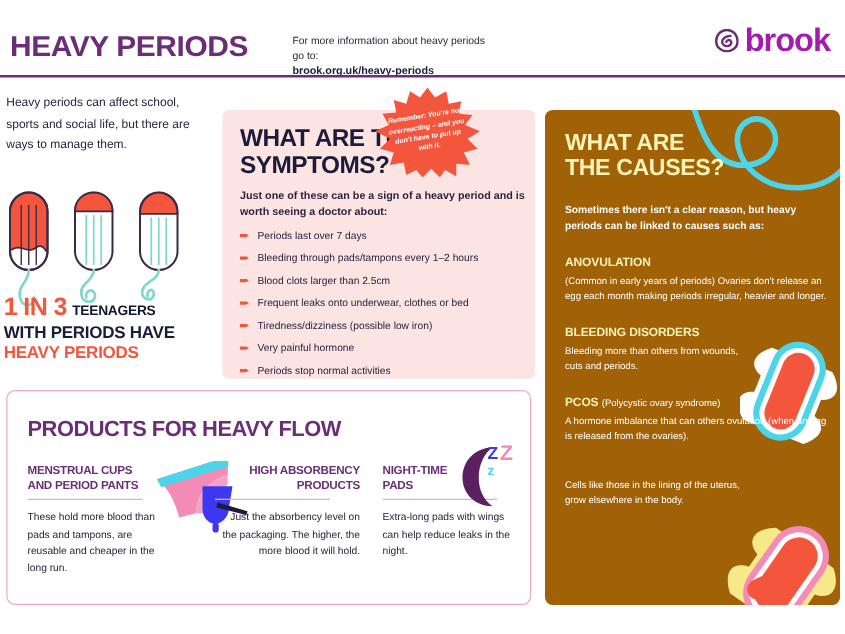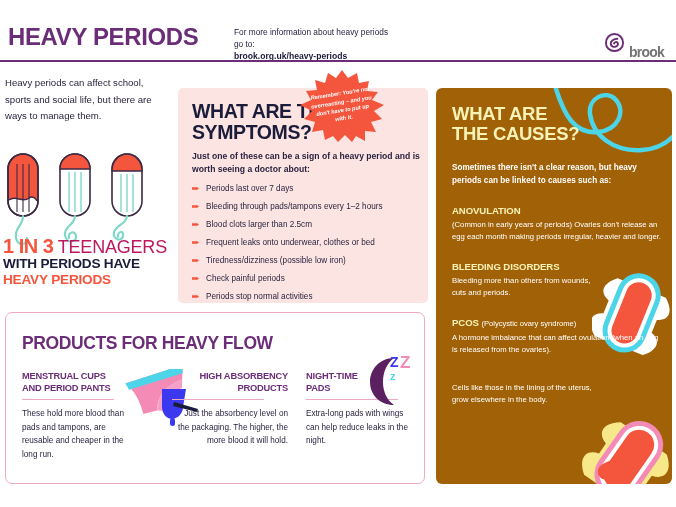--- a/index.html
+++ b/index.html
@@ -17,35 +17,35 @@
     position: absolute; left: 8px; top: 24px;
     font-size: 23px; font-weight: 800; letter-spacing: -0.3px;
     color: #6b2d78; font-family: "Liberation Sans", sans-serif;
     transform: scaleX(1.04); transform-origin: left center;
   }
   .hdr-info { position: absolute; left: 196px; top: 26px; width: 200px; padding-left: 38px; }
   .hdr-info-l1 { font-size: 8.3px; color: #2b2340; line-height: 12px; }
   .hdr-info-l2 { font-size: 8.6px; color: #1b1b3a; font-weight: 700; line-height: 13px; }
   .logo { position: absolute; right: 12px; top: 23px; display: flex; align-items: center; gap: 5px; }
   .logo-mark { width: 19px; height: 19px; }
-  .logo-word { font-size: 14px; font-weight: 700; color: #737373; letter-spacing: -0.8px; line-height: 19px; margin-top: 20px; }
+  .logo-word { font-size: 26px; font-weight: 700; color: #a21caf; letter-spacing: -0.8px; line-height: 19px; }
   .hdr-rule { position: absolute; left: 0; top: 60px; width: 676px; height: 1.6px; background: #6b2d78; }
 
   
   .left-intro {
     position: absolute; left: 5px; top: 75px; width: 160px;
     font-size: 9.6px; line-height: 16.5px; color: #2b2340;
   }
   .tampons { position: absolute; left: 4px; top: 152px; width: 170px; height: 100px; }
   .stat { position: absolute; left: 3px; top: 238px; width: 190px; }
   .stat-l1 { font-size: 16.5px; font-weight: 800; line-height: 17px; letter-spacing: -0.2px; }
   .stat-l2 { font-size: 13.6px; font-weight: 800; color: #1b1b3a; line-height: 15.5px; letter-spacing: -0.2px; }
   .stat-l3 { font-size: 13.6px; font-weight: 800; color: #f4553d; line-height: 15.5px; letter-spacing: -0.2px; }
   .big-num { font-size: 20px; font-weight: 800; color: #f4553d; letter-spacing: -0.5px; }
-  .stat-sm { font-size: 18px; font-weight: 400; color: #be185d; letter-spacing: -0.2px; }
+  .stat-sm { font-size: 11px; font-weight: 700; color: #0f172a; letter-spacing: -0.2px; }
 
   
   .symptoms {
     position: absolute; left: 178px; top: 88px; width: 250px; height: 215px;
     background: #fbe4e1; border-radius: 5px;
   }
   .sym-title {
     position: absolute; left: 14px; top: 13px; width: 150px;
     font-size: 19.5px; font-weight: 800; line-height: 21px;
     color: #1b1b3a; letter-spacing: -0.4px;
@@ -226,21 +226,21 @@
             </svg>
         </span>
         <span class="sym-text">Tiredness/dizziness (possible low iron)</span>
       </div>
       <div class="sym-item">
         <span class="sym-arrow">
           <svg viewBox="0 0 10 8" width="7" height="6">
               <path d="M0 1.4 L7 1.4 L5.4 0 L10 3.2 L5.4 6.4 L7 5 L0 5 Z" fill="#f4553d"></path>
             </svg>
         </span>
-        <span class="sym-text">Check painful periods</span>
+        <span class="sym-text">Very painful hormone</span>
       </div>
       <div class="sym-item">
         <span class="sym-arrow">
           <svg viewBox="0 0 10 8" width="7" height="6">
               <path d="M0 1.4 L7 1.4 L5.4 0 L10 3.2 L5.4 6.4 L7 5 L0 5 Z" fill="#f4553d"></path>
             </svg>
         </span>
         <span class="sym-text">Periods stop normal activities</span>
       </div>
     </div>
@@ -296,21 +296,21 @@
         <span>BLEEDING DISORDERS</span>
       </div>
       <div class="cause-p">Bleeding more than others from wounds, cuts and periods.</div>
     </div>
 
     <div class="cause-block" style="top:228px;">
       <div class="cause-h">
         <span>PCOS</span>
         <span class="sub">(Polycystic ovary syndrome)</span>
       </div>
-      <div class="cause-p">A hormone imbalance that can affect ovulation (when an egg is released from the ovaries).</div>
+      <div class="cause-p">A hormone imbalance that can others ovulation (when an egg is released from the ovaries).</div>
     </div>
 
     <div class="cause-block" style="top:294px; width:150px;">
       <div class="cause-p">Cells like those in the lining of the uterus, grow elsewhere in the body.</div>
     </div>
 
     <svg class="clip" viewBox="0 0 96 96" width="96" height="96" style="left:146px;top:322px;">
       <g transform="rotate(35 48 48)">
         <path d="M20 24 C6 34 6 46 20 50 L20 62 C6 66 6 78 20 88 L76 88 C90 78 90 66 76 62 L76 50 C90 46 90 34 76 24 Z" fill="#f7e98a"></path>
         <rect x="24" y="8" width="48" height="84" rx="24" fill="#f48bb6"></rect>

